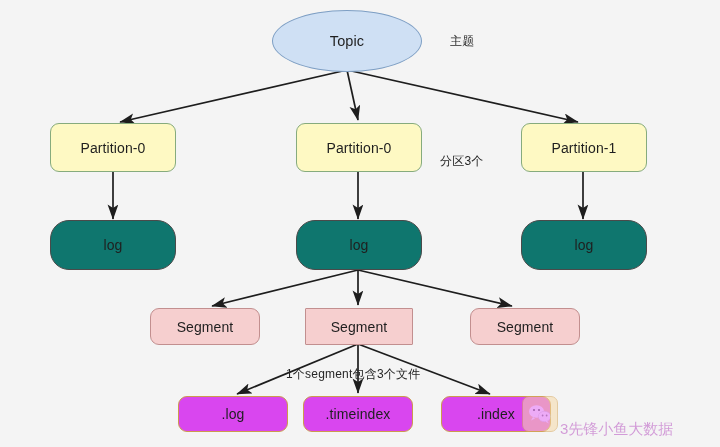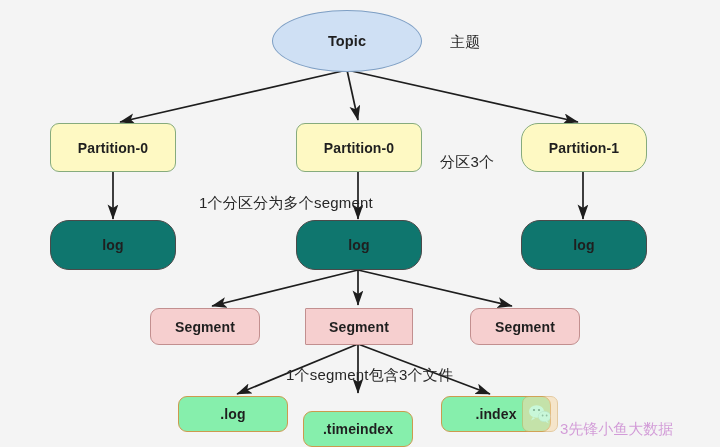--- a/index.html
+++ b/index.html
@@ -26,21 +26,20 @@
   .node {
     position: absolute;
     box-sizing: border-box;
     display: flex;
     align-items: center;
     justify-content: center;
     font-size: 14px;
     color: #1f1f1f;
     letter-spacing: 0.1px;
     white-space: nowrap;
-    font-weight: bold;
   }
   .node.topic {
     border-radius: 50%;
     background: #cfe0f4;
     border: 1px solid #7e9fc4;
     font-size: 14.5px;
   }
   .node.partition {
     background: #fef9c3;
     border: 1px solid #86ab7d;
@@ -53,27 +52,27 @@
   }
   .node.segment {
     background: #f6cfcf;
     border: 1px solid #c28f8f;
     border-radius: 9px;
   }
   .node.segment.sharp {
     border-radius: 1px;
   }
   .node.file {
-    background: #86efac;
+    background: #d946ef;
     border: 1px solid #cc9a4e;
     border-radius: 9px;
   }
   .annot {
     position: absolute;
-    font-size: 15px;
+    font-size: 12px;
     color: #262626;
     white-space: nowrap;
     letter-spacing: 0.2px;
   }
   .watermark {
     position: absolute;
     opacity: 0.55;
     pointer-events: none;
   }
   .wm-badge {
@@ -144,21 +143,21 @@
   <div class="node topic" style="left:272px; top:10px; width:150px; height:62px;">
     <span>Topic</span>
   </div>
 
   <div class="node partition" style="left:50px; top:123px; width:126px; height:49px;">
     <span>Partition-0</span>
   </div>
   <div class="node partition" style="left:296px; top:123px; width:126px; height:49px;">
     <span>Partition-0</span>
   </div>
-  <div class="node partition" style="left:521px; top:123px; width:126px; height:49px;border-radius:17px;">
+  <div class="node partition" style="left:521px; top:123px; width:126px; height:49px;">
     <span>Partition-1</span>
   </div>
 
   <div class="node logbox" style="left:50px; top:220px; width:126px; height:50px;">
     <span>log</span>
   </div>
   <div class="node logbox" style="left:296px; top:220px; width:126px; height:50px;">
     <span>log</span>
   </div>
   <div class="node logbox" style="left:521px; top:220px; width:126px; height:50px;">
@@ -171,30 +170,29 @@
   <div class="node segment sharp" style="left:305px; top:308px; width:108px; height:37px;">
     <span>Segment</span>
   </div>
   <div class="node segment" style="left:470px; top:308px; width:110px; height:37px;">
     <span>Segment</span>
   </div>
 
   <div class="node file" style="left:178px; top:396px; width:110px; height:36px;">
     <span>.log</span>
   </div>
-  <div class="node file" style="left:303px; top:411px; width:110px; height:36px;">
+  <div class="node file" style="left:303px; top:396px; width:110px; height:36px;">
     <span>.timeindex</span>
   </div>
   <div class="node file" style="left:441px; top:396px; width:110px; height:36px;">
     <span>.index</span>
   </div>
 
   <div class="annot" style="left:450px; top:33px;">主题</div>
   <div class="annot" style="left:440px; top:153px;text-align:center;">分区3个</div>
-  <div class="annot" style="left:199px; top:194px;">1个分区分为多个segment</div>
   <div class="annot" style="left:286px; top:366px;">1个segment包含3个文件</div>
 
   <div class="watermark">
     <div class="wm-badge">
       <svg width="24" height="20" viewBox="0 0 24 20" xmlns="http://www.w3.org/2000/svg">
         <ellipse cx="8.5" cy="7.5" rx="7.5" ry="6.2" fill="#ffffff"></ellipse>
         <path d="M5,13 L3,16.5 L7,14.4 Z" fill="#ffffff"></path>
         <circle cx="6" cy="6" r="1.1" fill="#7a7a7a"></circle>
         <circle cx="11" cy="6" r="1.1" fill="#7a7a7a"></circle>
         <ellipse cx="16.5" cy="12.5" rx="6.2" ry="5.2" fill="#ffffff" stroke="#dcdcdc" stroke-width="0.6"></ellipse>

